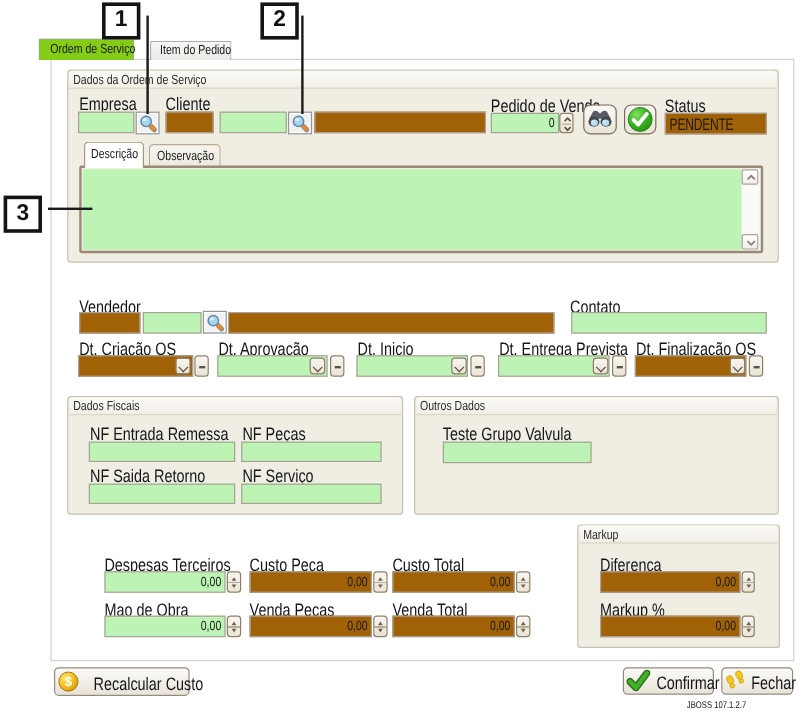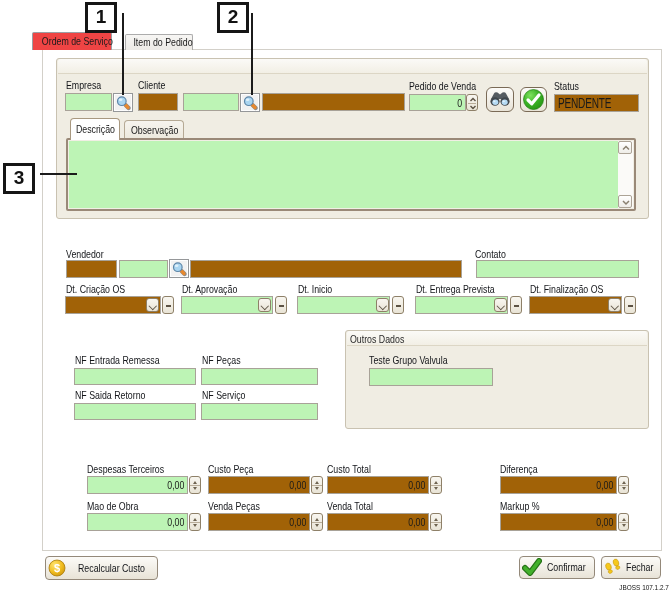--- a/index.html
+++ b/index.html
@@ -1,26 +1,26 @@
 <!DOCTYPE html>
 <html><head><meta charset="utf-8"><style>
 *{margin:0;padding:0;box-sizing:border-box}
 html,body{width:672px;height:600px;background:#fff;overflow:hidden}
 body{font-family:"Liberation Sans",sans-serif;font-size:11px;color:#1a1a1a}
 #pg{position:relative;width:672px;height:600px}
 .abs{position:absolute}
 #win{left:42px;top:49px;width:620px;height:502px;border:1px solid #d3d0c9;background:#fff}
 .mtab{font-size:11px;text-align:center;white-space:nowrap}
-#mt1{left:32px;top:32px;width:80px;height:18px;background:#ef4444;border:1px solid #9a9fa5;border-bottom:none;border-radius:2px 2px 0 0;z-index:3;padding-top:2px}
+#mt1{left:32px;top:32px;width:80px;height:18px;background:#84cc16;border:1px solid #9a9fa5;border-bottom:none;border-radius:2px 2px 0 0;z-index:3;padding-top:2px}
 #mt2{left:125px;top:34px;width:68px;height:16px;background:linear-gradient(#f7f6f4,#eceae6);border:1px solid #acacac;border-bottom:none;border-radius:2px 2px 0 0;z-index:2;padding-top:1px}
 .grp{background:#f0ede3;border:1px solid #c9c2b1;border-radius:3px}
 .ttlbar{position:absolute;left:1px;right:1px;top:0;height:14px;background:linear-gradient(#fbfaf7,#f2efe5);border-radius:3px 3px 0 0}
 .tline{position:absolute;left:1px;right:1px;top:14px;height:1px;background:#dcd6c5}
 .ttl{position:absolute;left:4px;top:2px;font-size:11px;color:#2a2a2a;white-space:nowrap}
-.lbl{font-size:11px;color:#14161a;white-space:nowrap;z-index:2}
+.lbl{font-size:15px;color:#14161a;white-space:nowrap;z-index:2}
 .fld{border:1px solid #a8a298;height:18px;z-index:2}
 .grn{background:#bdf4b5}
 .yel{background:#a16207}
 .mag{background:#f1f1f1;border:1px solid #959799;box-shadow:inset 0 0 0 1px #fdfdfd;z-index:2}
 .sbtn{background:linear-gradient(#f8f6f0,#e9e4d6);border:1px solid #8e8068;border-radius:3px;z-index:3}
 .num{text-align:right;padding:2px 3px 0 0;font-size:11px}
 .btn{background:linear-gradient(#fcfbf8,#e8e3d7);border:1px solid #94897a;border-radius:4px;z-index:2}
 .co{border:3px solid #151515;background:#fff;z-index:10;text-align:center;font-weight:bold;font-size:19px;color:#111}
 .cl{background:#1b1b1b;z-index:9}
 .tl,.tr,.tc{display:inline-block;transform:scaleX(0.8);white-space:nowrap}
@@ -40,20 +40,21 @@
 </style></head>
 <body>
 <div id="pg">
 <div class="abs" id="win"></div>
 <div class="abs mtab" id="mt1"><span class="tc">Ordem de Serviço</span></div>
 <div class="abs mtab" id="mt2"><span class="tc">Item do Pedido</span></div>
 
 <div class="abs grp" style="left:56px;top:58px;width:593px;height:161px">
   <div class="ttlbar"></div>
       <div class="tline"></div>
+  <div class="ttl"><span class="tl">Dados da Ordem de Serviço</span></div>
 </div>
 <div class="abs lbl" style="left:66px;top:79px"><span class="tl">Empresa</span></div>
 <div class="abs fld grn" style="left:65px;top:93px;width:47px"></div>
 <div class="abs mag" style="left:113px;top:93px;width:20px;height:19px">
       <svg width="20" height="19" viewBox="0 0 20 19">
         <line x1="11.8" y1="11.3" x2="14.6" y2="14.1" stroke="#8a8a8a" stroke-width="4.2" stroke-linecap="round"></line>
         <line x1="11.2" y1="10.7" x2="14" y2="13.5" stroke="#e8892e" stroke-width="3.2" stroke-linecap="round"></line>
         <circle cx="7.8" cy="7.2" r="4.3" fill="#a9d5f1" stroke="#5d86a8" stroke-width="1.2"></circle>
         <ellipse cx="6.6" cy="5.7" rx="1.9" ry="1.2" fill="#e2f2fb" opacity="0.95"></ellipse>
       </svg>
@@ -148,20 +149,25 @@
 <div class="abs fld grn" style="left:297px;top:296px;width:93px"></div>
 <div class="abs sbtn cmb" style="left:376px;top:298px;width:13px;height:14px"></div>
 <div class="abs sbtn mns" style="left:392px;top:296px;width:12px;height:18px"></div>
 <div class="abs fld grn" style="left:415px;top:296px;width:93px"></div>
 <div class="abs sbtn cmb" style="left:494px;top:298px;width:13px;height:14px"></div>
 <div class="abs sbtn mns" style="left:510px;top:296px;width:12px;height:18px"></div>
 <div class="abs fld yel" style="left:529px;top:296px;width:93px"></div>
 <div class="abs sbtn cmb" style="left:608px;top:298px;width:13px;height:14px"></div>
 <div class="abs sbtn mns" style="left:624px;top:296px;width:12px;height:18px"></div>
 
+<div class="abs grp" style="left:56px;top:330px;width:280px;height:99px">
+  <div class="ttlbar"></div>
+      <div class="tline"></div>
+  <div class="ttl"><span class="tl">Dados Fiscais</span></div>
+</div>
 <div class="abs lbl" style="left:75px;top:354px"><span class="tl">NF Entrada Remessa</span></div>
 <div class="abs fld grn" style="left:74px;top:368px;width:122px;height:17px"></div>
 <div class="abs lbl" style="left:202px;top:354px"><span class="tl">NF Peças</span></div>
 <div class="abs fld grn" style="left:201px;top:368px;width:117px;height:17px"></div>
 <div class="abs lbl" style="left:75px;top:389px"><span class="tl">NF Saida Retorno</span></div>
 <div class="abs fld grn" style="left:74px;top:403px;width:122px;height:17px"></div>
 <div class="abs lbl" style="left:202px;top:389px"><span class="tl">NF Serviço</span></div>
 <div class="abs fld grn" style="left:201px;top:403px;width:117px;height:17px"></div>
 
 <div class="abs grp" style="left:345px;top:330px;width:304px;height:99px">
@@ -184,20 +190,25 @@
 <div class="abs lbl" style="left:87px;top:500px"><span class="tl">Mao de Obra</span></div>
 <div class="abs lbl" style="left:208px;top:500px"><span class="tl">Venda Peças</span></div>
 <div class="abs lbl" style="left:327px;top:500px"><span class="tl">Venda Total</span></div>
 <div class="abs fld grn num" style="left:87px;top:513px;width:101px"><span class="tr">0,00</span></div>
 <div class="abs sbtn spn" style="left:189px;top:513px;width:12px;height:18px"></div>
 <div class="abs fld yel num" style="left:208px;top:513px;width:102px"><span class="tr">0,00</span></div>
 <div class="abs sbtn spn" style="left:311px;top:513px;width:12px;height:18px"></div>
 <div class="abs fld yel num" style="left:327px;top:513px;width:102px"><span class="tr">0,00</span></div>
 <div class="abs sbtn spn" style="left:430px;top:513px;width:12px;height:18px"></div>
 
+<div class="abs grp" style="left:481px;top:437px;width:169px;height:103px">
+  <div class="ttlbar"></div>
+      <div class="tline"></div>
+  <div class="ttl"><span class="tl">Markup</span></div>
+</div>
 <div class="abs lbl" style="left:500px;top:463px"><span class="tl">Diferença</span></div>
 <div class="abs fld yel num" style="left:500px;top:476px;width:117px"><span class="tr">0,00</span></div>
 <div class="abs sbtn spn" style="left:618px;top:476px;width:11px;height:18px"></div>
 <div class="abs lbl" style="left:500px;top:500px"><span class="tl">Markup %</span></div>
 <div class="abs fld yel num" style="left:500px;top:513px;width:117px"><span class="tr">0,00</span></div>
 <div class="abs sbtn spn" style="left:618px;top:513px;width:11px;height:18px"></div>
 
 <div class="abs btn" style="left:45px;top:556px;width:113px;height:24px"></div>
 <div class="abs" style="left:48px;top:559px;width:18px;height:18px;z-index:3"><svg width="18" height="18" viewBox="0 0 18 18">
         <defs>
@@ -222,21 +233,21 @@
         <g transform="rotate(-20 6 11)">
           <ellipse cx="6" cy="9.5" rx="2.7" ry="3.6" fill="#f6c81c" stroke="#bf930c" stroke-width="0.5"></ellipse>
           <ellipse cx="6" cy="14.8" rx="2.1" ry="1.7" fill="#f6c81c" stroke="#bf930c" stroke-width="0.5"></ellipse>
         </g>
         <g transform="rotate(-20 13.5 7)">
           <ellipse cx="13.5" cy="5.5" rx="2.7" ry="3.6" fill="#f6c81c" stroke="#bf930c" stroke-width="0.5"></ellipse>
           <ellipse cx="13.5" cy="10.8" rx="2.1" ry="1.7" fill="#f6c81c" stroke="#bf930c" stroke-width="0.5"></ellipse>
         </g>
       </svg></div>
 <div class="abs lbl" style="left:626px;top:561px"><span class="tl">Fechar</span></div>
-<div class="abs" style="left:560px;top:583px;width:109px;text-align:right;font-size:8px;color:#111"><span class="tr">JBOSS 107.1.2.7</span></div>
+<div class="abs" style="left:560px;top:583px;width:109px;text-align:left;font-size:8px;color:#111"><span class="tr">JBOSS 107.1.2.7</span></div>
 
 <div class="abs cl" style="left:121.5px;top:13px;width:2.3px;height:82px"></div>
 <div class="abs cl" style="left:250.5px;top:13px;width:2.3px;height:82px"></div>
 <div class="abs cl" style="left:40px;top:172.8px;width:37px;height:1.8px"></div>
 <div class="abs co" style="left:85px;top:2px;width:32px;height:31px;line-height:24px">1</div>
 <div class="abs co" style="left:217px;top:2px;width:32px;height:31px;line-height:24px">2</div>
 <div class="abs co" style="left:3px;top:163px;width:32px;height:31px;line-height:24px">3</div>
 </div>
 
 </body></html>

